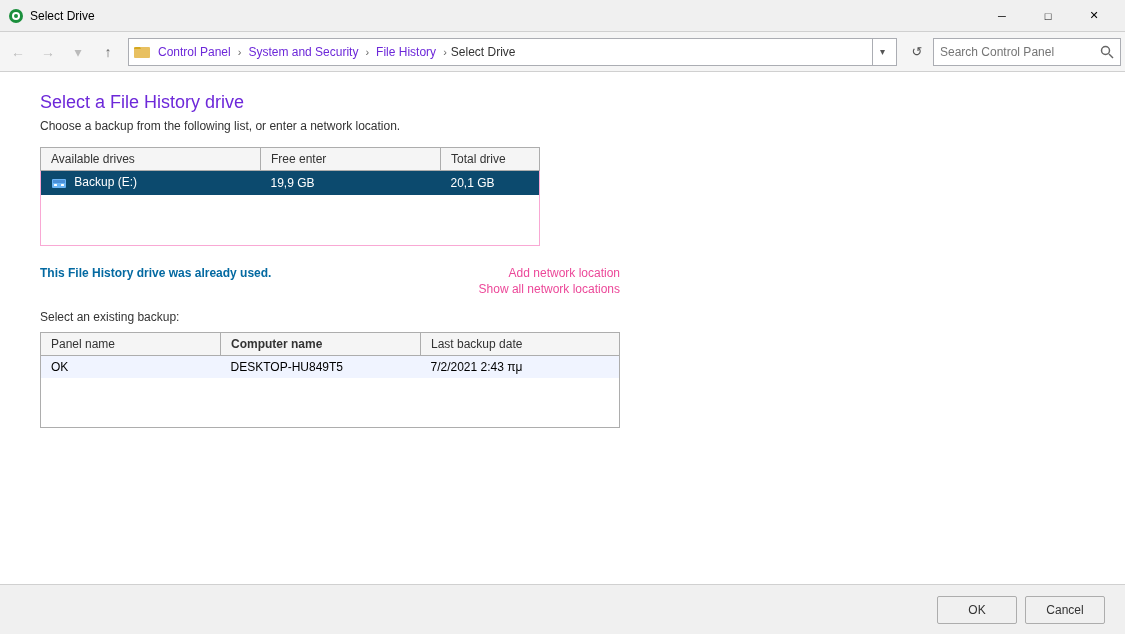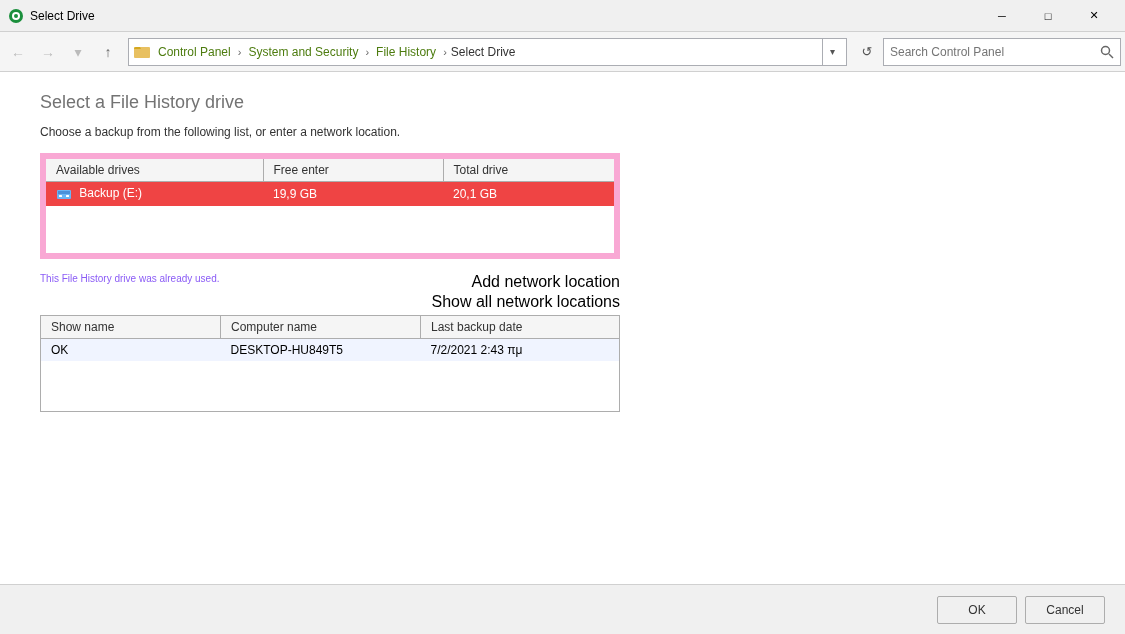--- a/index.html
+++ b/index.html
@@ -94,21 +94,21 @@
       font-size: 12px;
       color: #333;
       flex: 1;
     }
     .breadcrumb-sep {
       color: #666;
       font-size: 11px;
       margin: 0 2px;
     }
     .breadcrumb-link {
-      color: #4d7c0f;
+      color: #6d28d9;
       cursor: pointer;
       padding: 1px 3px;
       border-radius: 2px;
     }
     .breadcrumb-current { color: #333; }
 
     .address-dropdown-btn {
       width: 20px;
       height: 28px;
       border: none;
@@ -130,21 +130,21 @@
       cursor: pointer;
       display: flex;
       align-items: center;
       justify-content: center;
       color: #555;
       font-size: 13px;
     }
 
     .search-box {
       height: 28px;
-      width: 238px;
+      width: 188px;
       border: 1px solid #abadb3;
       display: flex;
       align-items: center;
       background: #fff;
       padding: 0 6px;
     }
     .search-box input {
       border: none;
       outline: none;
       flex: 1;
@@ -156,79 +156,80 @@
     
     .main-content {
       flex: 1;
       background: #fff;
       padding: 20px 40px;
       overflow: auto;
     }
 
     .page-title {
       font-size: 18px;
-      color: #737373;
+      color: #6d28d9;
       font-weight: normal;
-      margin-bottom: 12px;
+      margin-bottom: 6px;
     }
 
     .description {
       font-size: 12px;
       color: #333;
       margin-bottom: 14px;
     }
 
     .drives-table {
-      width: 580px;
-      border: 6px solid #f9a8d4;
+      width: 500px;
+      border: 1px solid #f9a8d4;
       border-collapse: collapse;
-      margin-bottom: 14px;
+      margin-bottom: 20px;
     }
     .drives-table th {
       background: #f5f5f5;
       border: 1px solid #adadad;
       padding: 4px 10px;
       text-align: left;
       font-weight: normal;
       font-size: 12px;
       color: #333;
     }
     .drives-table td {
       padding: 4px 10px;
       font-size: 12px;
       border: none;
     }
     .drives-table .selected-row td {
-      background: #ef4444;
+      background: #0c4a6e;
       color: #fff;
     }
     .drives-table .empty-row td {
       height: 50px;
       background: #fff;
     }
 
     .status-line {
       display: flex;
       justify-content: space-between;
       align-items: flex-start;
       margin-bottom: 4px;
     }
     .status-text {
-      font-size: 10px;
-      color: #8b5cf6;
+      font-size: 12px;
+      color: #0369a1;
+      font-weight: bold;
     }
     .links-col {
       display: flex;
       flex-direction: column;
       align-items: flex-end;
       gap: 2px;
     }
     .link-btn {
-      font-size: 16px;
-      color: #000000;
+      font-size: 12px;
+      color: #ec4899;
       cursor: pointer;
       background: none;
       border: none;
       padding: 0;
       text-decoration: none;
       text-align: right;
     }
 
     .backup-label {
       font-size: 12px;
@@ -378,26 +379,27 @@
   </table>
 
   <div class="status-line" style="width:580px;">
     <span class="status-text">This File History drive was already used.</span>
     <div class="links-col">
       <button class="link-btn">Add network location</button>
       <button class="link-btn">Show all network locations</button>
     </div>
   </div>
 
+  <p class="backup-label">Select an existing backup:</p>
 
   <table class="backup-table">
     <thead>
       <tr>
-        <th style="width:180px;">Show name</th>
-        <th style="width:200px;">Computer name</th>
+        <th style="width:180px;">Panel name</th>
+        <th style="width:200px;font-weight:bold;">Computer name</th>
         <th>Last backup date</th>
       </tr>
     </thead>
     <tbody>
       <tr class="data-row">
         <td>OK</td>
         <td>DESKTOP-HU849T5</td>
         <td>7/2/2021 2:43 πμ</td>
       </tr>
       <tr class="empty-row">

